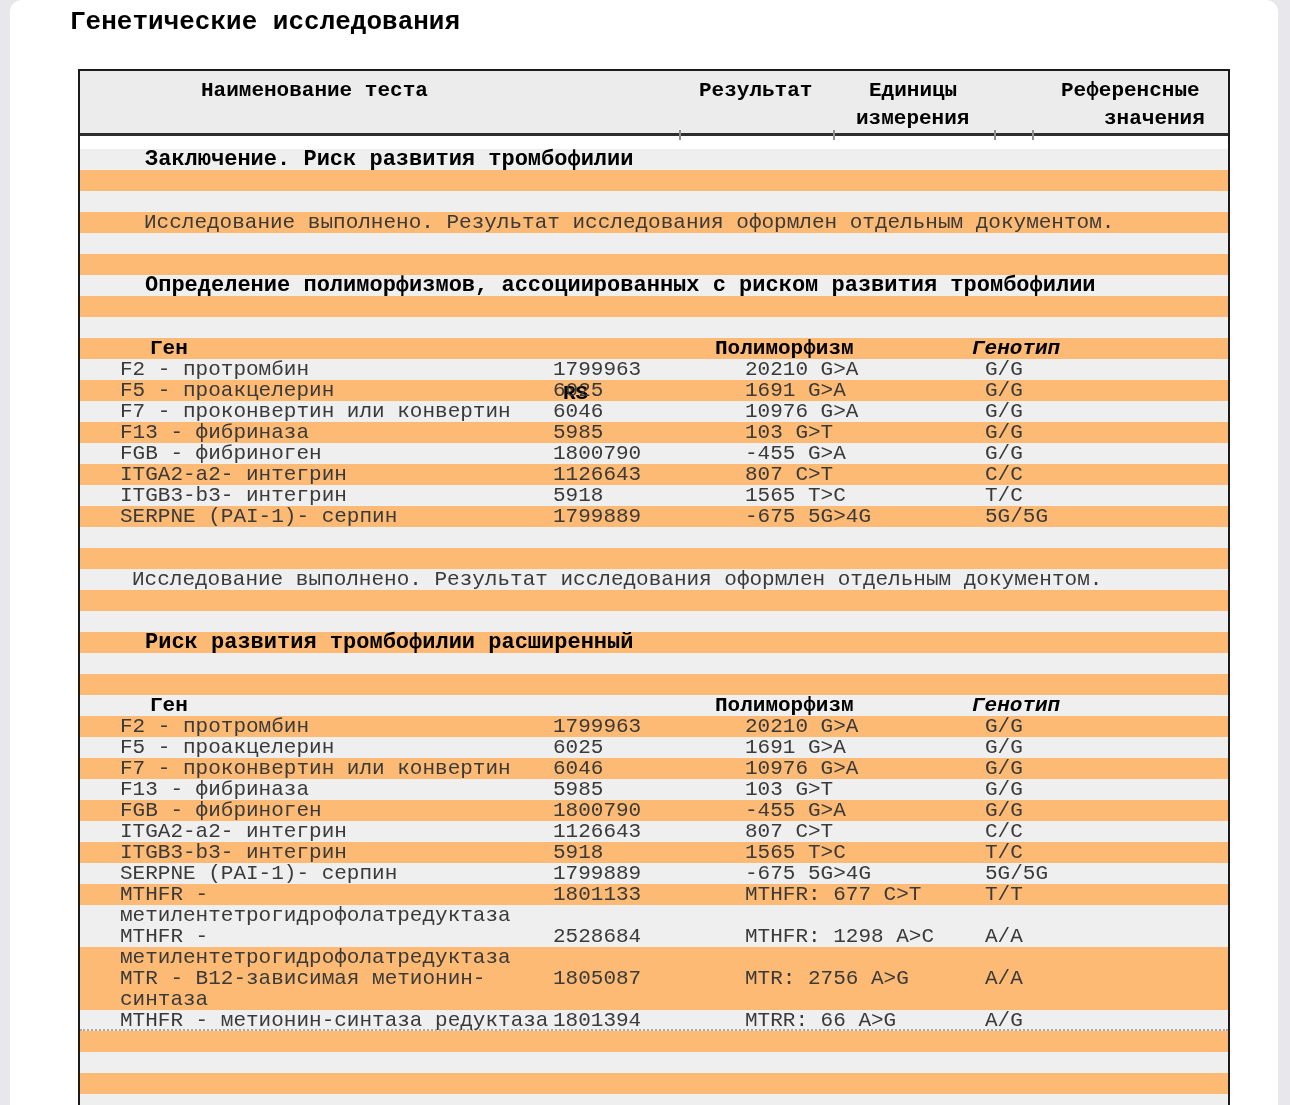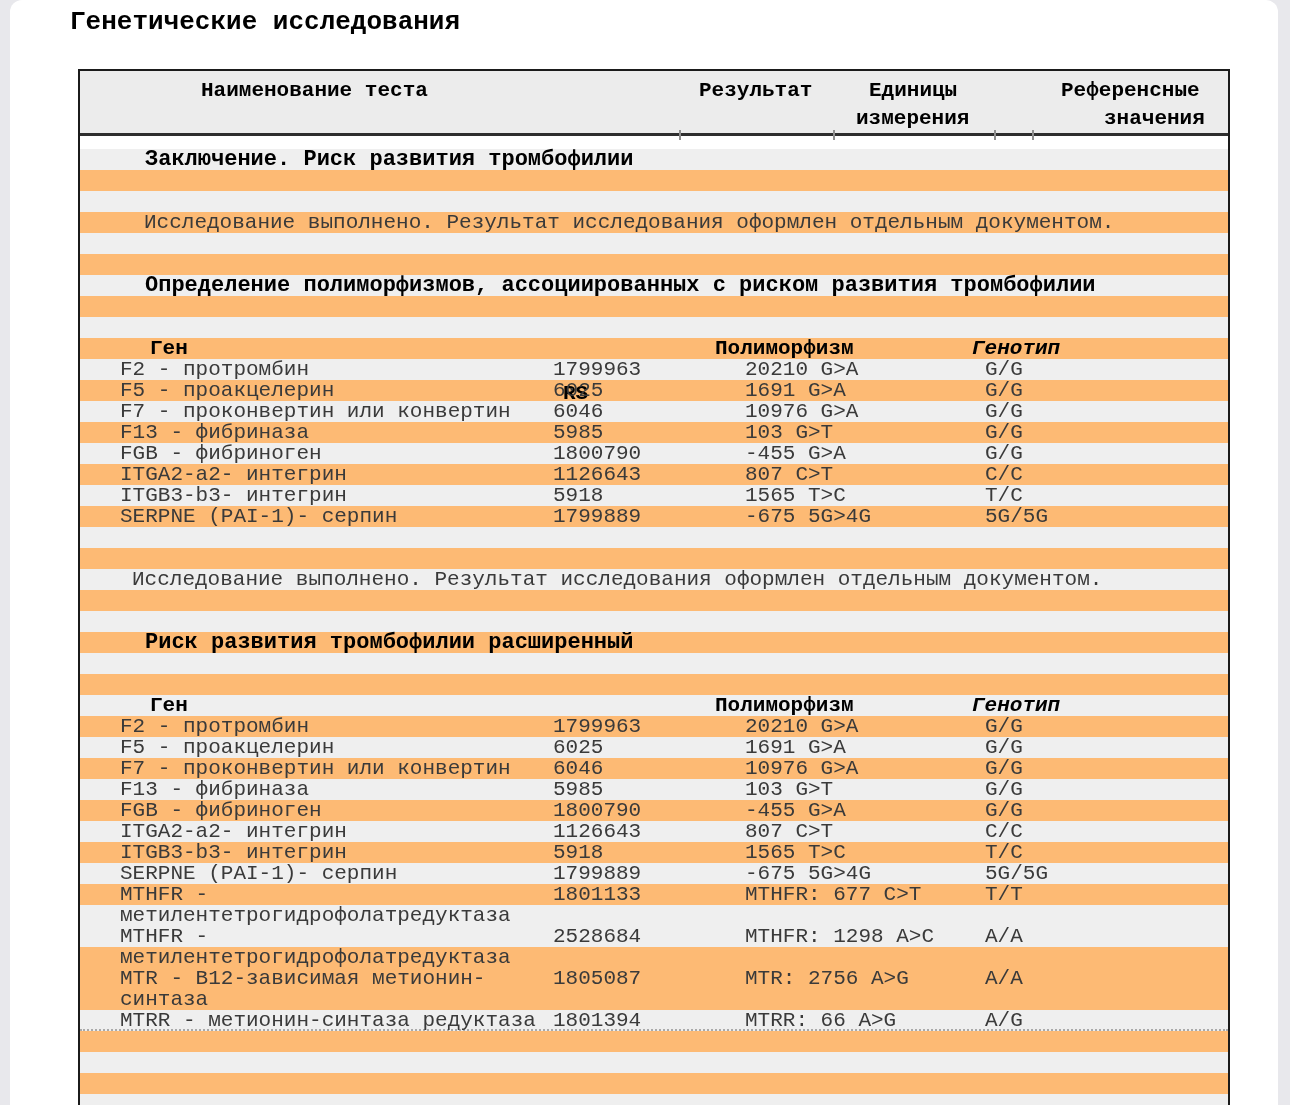--- a/index.html
+++ b/index.html
@@ -256,21 +256,21 @@
         <div class="ln tp-gene-row">
           <span class="g0">MTR - B12-зависимая метионин-</span>
           <span class="g1">1805087</span>
           <span class="g2">MTR: 2756 A&gt;G</span>
           <span class="g3">A/A</span>
         </div>
         <div class="ln tp-cont">
           <span>синтаза</span>
         </div>
         <div class="ln tp-gene-row shade rule">
-          <span class="g0">MTRR - метионин-синтаза редуктаза</span>
+          <span class="g0">MTHFR - метионин-синтаза редуктаза</span>
           <span class="g1">1801394</span>
           <span class="g2">MTRR: 66 A&gt;G</span>
           <span class="g3">A/G</span>
         </div>
         <div class="ln tp-blank"></div>
         <div class="ln tp-blank shade"></div>
         <div class="ln tp-blank"></div>
         <div class="ln tp-blank shade"></div>
       </div>
   </div>

